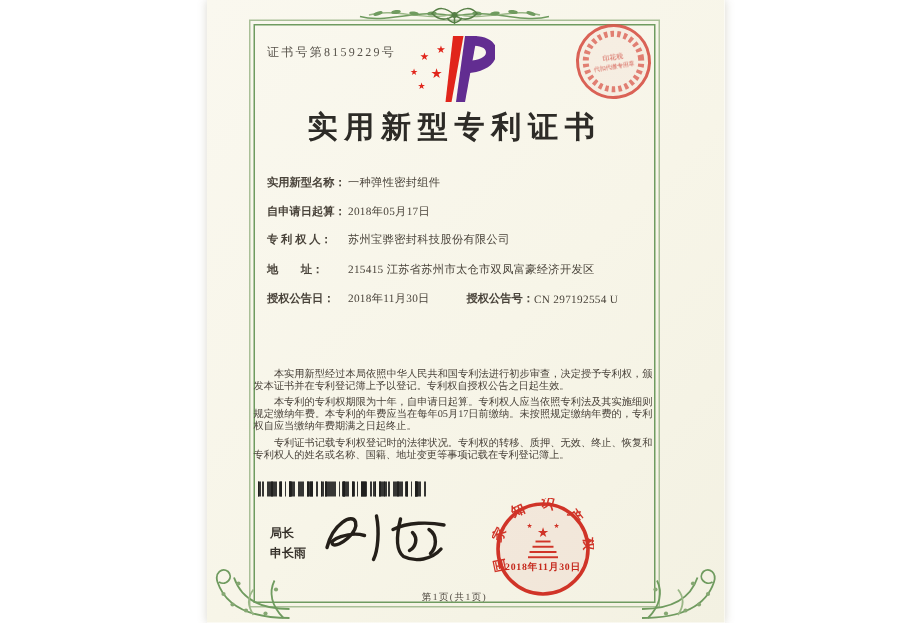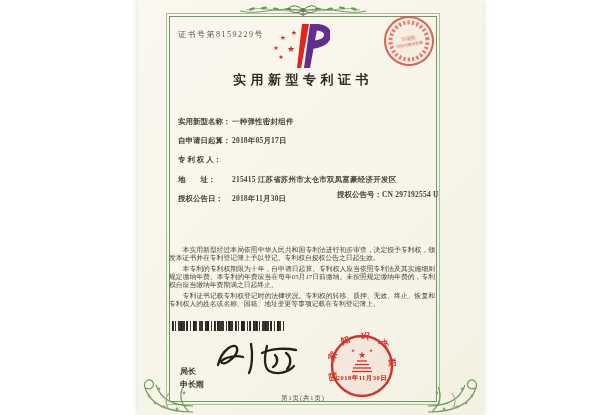--- a/index.html
+++ b/index.html
@@ -17,42 +17,42 @@
   .corner-left  { left:1px;  top:376px; }
   .corner-right { left:288px; top:376px; transform:scaleX(-1); }
 
   .cert-number { position:absolute; left:40px; top:29px; font-size:8px; letter-spacing:1.5px;
                  color:#57524a; }
   .logo { position:absolute; left:132px; top:23px; width:60px; height:46px; }
   .agency-stamp { position:absolute; left:243px; top:13px; width:56px; height:56px;
                   transform:rotate(-9deg); opacity:.92; }
   .agency-stamp text { filter:blur(.35px); }
   .cert-title { position:absolute; left:28px; top:71px; width:274px; text-align:center;
-                font-size:13px; font-weight:bold; letter-spacing:4.5px; color:#2d2b27; }
+                font-size:20px; font-weight:bold; letter-spacing:4.5px; color:#2d2b27; }
 
   .fields { position:absolute; left:40px; top:112px; width:250px; }
   .field-row { position:relative; height:19.4px; font-size:7.5px; color:#4a443b;
                display:flex; align-items:center; white-space:nowrap; }
   .field-label { display:inline-block; width:54px; flex:none;font-weight:bold; }
-  .field-value { letter-spacing:.2px;font-weight:bold; }
-  .grant-no { position:absolute; left:159px; top:0; height:19.4px; display:flex; }
+  .field-value { letter-spacing:.2px; }
+  .grant-no { position:absolute; left:133px; top:0; height:19.4px; display:flex; align-items:center; }
 
   .paragraphs { position:absolute; left:31px; top:246px; width:266px; font-size:6.8px;
                 line-height:8px; color:#49423a; text-align:justify; }
   .paragraphs p { text-indent:2em; margin-bottom:3px; }
 
   .barcode { position:absolute; left:34px; top:321px; width:112px; height:10px; opacity:.88;
              background:
                repeating-linear-gradient(90deg,#1d1d1d 0 1px,transparent 1px 3px),
                repeating-linear-gradient(90deg,#1d1d1d 0 2px,transparent 2px 7px),
                repeating-linear-gradient(90deg,transparent 0 9px,#1d1d1d 9px 12px);
              background-blend-mode:multiply; }
 
   .director { position:absolute; left:42px; top:349px; font-size:8px; font-weight:bold;
-              color:#38332c; line-height:13px;margin-top:16px; }
+              color:#38332c; line-height:13px; }
   .signature { position:absolute; left:74px; top:338px; width:104px; height:42px; }
   .seal { position:absolute; left:190px; top:332px; width:68px; height:68px; opacity:.95; }
   .seal-date { position:absolute; left:184px; top:374px; width:80px; text-align:center;
                font-size:6.5px; font-weight:bold; color:#c5281c; letter-spacing:.5px; }
   .page-footer { position:absolute; left:28px; top:394px; width:274px; text-align:center;
                  font-size:6.3px; color:#4c463d; letter-spacing:1px; }
   svg { display:block; }
 </style>
 </head>
 <body>
@@ -145,20 +145,21 @@
       <div class="field-row">
         <span class="field-label">实用新型名称：</span>
         <span class="field-value">一种弹性密封组件</span>
       </div>
       <div class="field-row">
         <span class="field-label">自申请日起算：</span>
         <span class="field-value">2018年05月17日</span>
       </div>
       <div class="field-row">
         <span class="field-label">专 利 权 人：</span>
+        <span class="field-value">苏州宝骅密封科技股份有限公司</span>
       </div>
       <div class="field-row">
         <span class="field-label">地　　址：</span>
         <span class="field-value">215415 江苏省苏州市太仓市双凤富豪经济开发区</span>
       </div>
       <div class="field-row">
         <span class="field-label">授权公告日：</span>
         <span class="field-value">2018年11月30日</span>
         <span class="grant-no">
           <span class="field-label" style="width:auto">授权公告号：</span>

